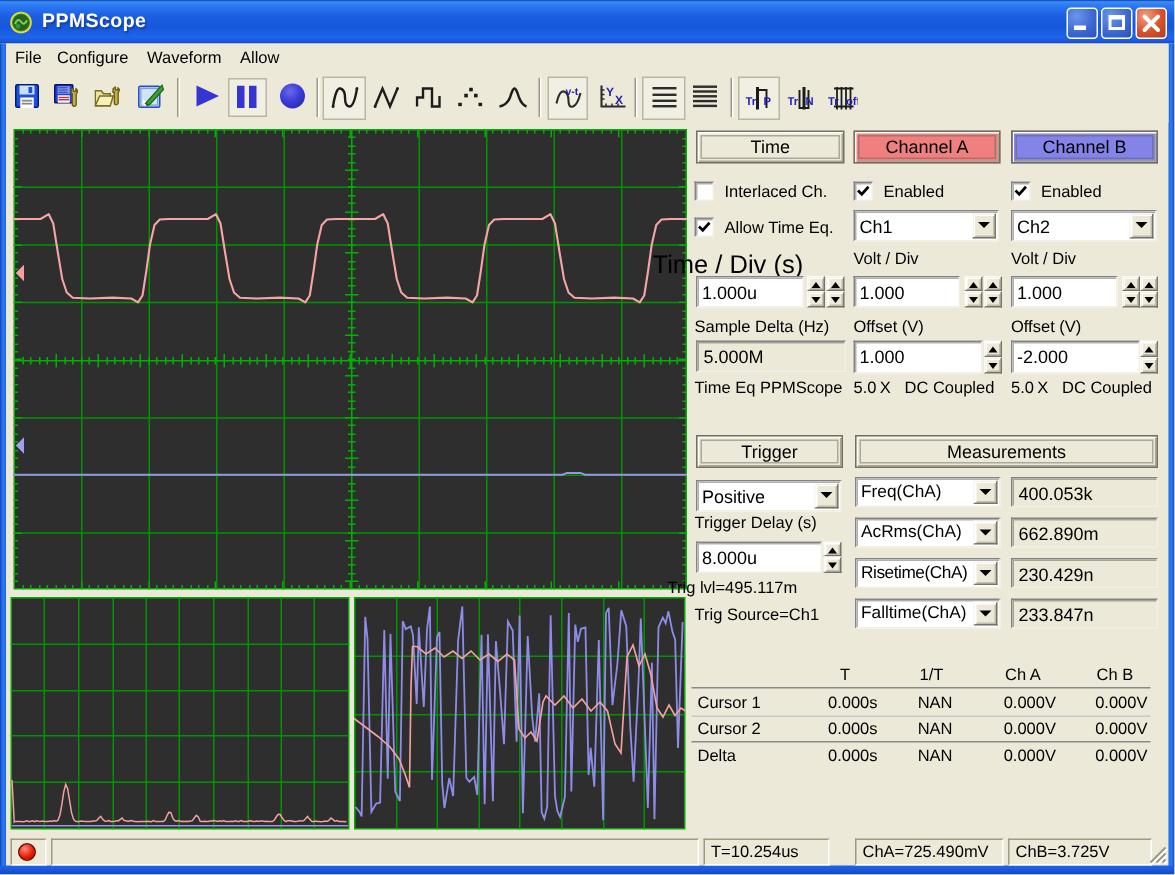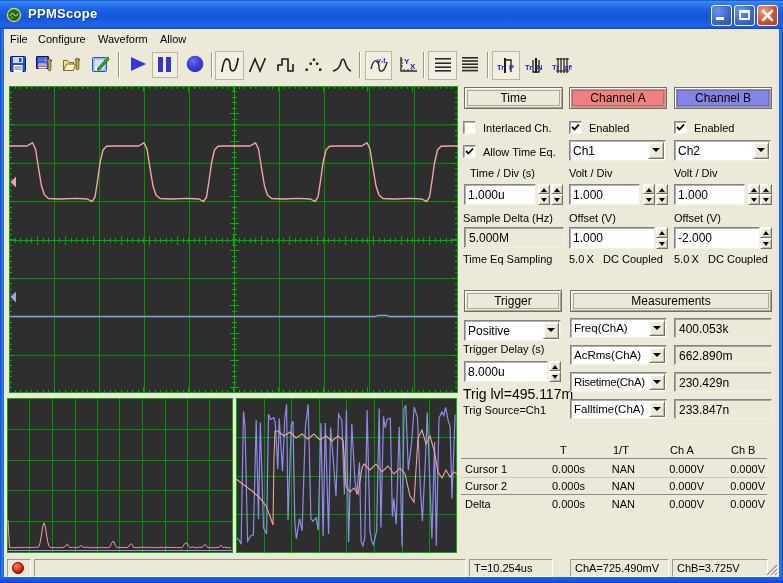--- a/index.html
+++ b/index.html
@@ -253,21 +253,21 @@
           <path d="M2,5 L4.5,7.5 L9,2.5" stroke="#000" stroke-width="1.8" fill="none"></path>
         </svg>
       </div>
       <span class="abs lbl" style="left:483px;top:146px;font-size:11px">Allow Time Eq.</span>
       <div class="abs fld" style="left:569px;top:140px;width:97px;height:21px">Ch1</div>
       <div class="abs ddbtn" style="left:648px;top:142px;width:16px;height:17px"></div>
       <div class="abs tri-dn" style="left:652px;top:148px"></div>
       <div class="abs fld" style="left:674px;top:140px;width:97px;height:21px">Ch2</div>
       <div class="abs ddbtn" style="left:753px;top:142px;width:16px;height:17px"></div>
       <div class="abs tri-dn" style="left:757px;top:148px"></div>
-      <span class="abs lbl" style="left:470px;top:167px;font-size:11px">Time / Div (s)</span>
+      <span class="abs lbl" style="left:435px;top:167px;font-size:17px">Time / Div (s)</span>
       <span class="abs lbl" style="left:569px;top:167px;font-size:11px">Volt / Div</span>
       <span class="abs lbl" style="left:674px;top:167px;font-size:11px">Volt / Div</span>
       <div class="abs fld" style="left:464px;top:184px;width:72px;height:21px">1.000u</div>
       <div class="abs spin" style="left:538px;top:184px;width:12px;height:10px"></div>
       <div class="abs spin" style="left:538px;top:194px;width:12px;height:11px"></div>
       <div class="abs tri-up" style="left:541px;top:188px"></div>
       <div class="abs tri-dn2" style="left:541px;top:198px"></div>
       <div class="abs spin" style="left:551px;top:184px;width:12px;height:10px"></div>
       <div class="abs spin" style="left:551px;top:194px;width:12px;height:11px"></div>
       <div class="abs tri-up" style="left:554px;top:188px"></div>
@@ -297,35 +297,35 @@
       <div class="abs fld" style="left:569px;top:227px;width:86px;height:22px">1.000</div>
       <div class="abs spin" style="left:656px;top:227px;width:12px;height:11px"></div>
       <div class="abs spin" style="left:656px;top:238px;width:12px;height:11px"></div>
       <div class="abs tri-up" style="left:659px;top:231px"></div>
       <div class="abs tri-dn2" style="left:659px;top:242px"></div>
       <div class="abs fld" style="left:674px;top:227px;width:86px;height:22px">-2.000</div>
       <div class="abs spin" style="left:760px;top:227px;width:12px;height:11px"></div>
       <div class="abs spin" style="left:760px;top:238px;width:12px;height:11px"></div>
       <div class="abs tri-up" style="left:763px;top:231px"></div>
       <div class="abs tri-dn2" style="left:763px;top:242px"></div>
-      <span class="abs lbl" style="left:463px;top:253px;font-size:11px">Time Eq Sampling</span>
+      <span class="abs lbl" style="left:463px;top:253px;font-size:11px">Time Eq PPMScope</span>
       <span class="abs lbl" style="left:569px;top:253px;font-size:11px">5.0 X&nbsp;&nbsp; DC Coupled</span>
       <span class="abs lbl" style="left:674px;top:253px;font-size:11px">5.0 X&nbsp;&nbsp; DC Coupled</span>
       <div class="abs hbtn" style="left:464px;top:290px;width:98px;background:#ece9d8"><i></i>Trigger</div>
       <div class="abs hbtn" style="left:570px;top:290px;width:202px;background:#ece9d8"><i></i>Measurements</div>
       <div class="abs fld" style="left:464px;top:320px;width:97px;height:21px">Positive</div>
       <div class="abs ddbtn" style="left:543px;top:322px;width:16px;height:17px"></div>
       <div class="abs tri-dn" style="left:547px;top:328px"></div>
       <span class="abs lbl" style="left:463px;top:343px;font-size:11px">Trigger Delay (s)</span>
       <div class="abs fld" style="left:464px;top:361px;width:84px;height:21px">8.000u</div>
       <div class="abs spin" style="left:549px;top:361px;width:12px;height:10px"></div>
       <div class="abs spin" style="left:549px;top:371px;width:12px;height:11px"></div>
       <div class="abs tri-up" style="left:552px;top:365px"></div>
       <div class="abs tri-dn2" style="left:552px;top:375px"></div>
-      <span class="abs lbl" style="left:463px;top:386px;font-size:14px">Trig lvl=495.117m</span>
+      <span class="abs lbl" style="left:445px;top:386px;font-size:11px">Trig lvl=495.117m</span>
       <span class="abs lbl" style="left:463px;top:404px;font-size:11px">Trig Source=Ch1</span>
       <div class="abs fld" style="left:570px;top:318px;width:97px;height:20px;font-size:11.5px">Freq(ChA)</div>
       <div class="abs ddbtn" style="left:649px;top:320px;width:16px;height:16px"></div>
       <div class="abs tri-dn" style="left:653px;top:326px"></div>
       <div class="abs fldro" style="left:674px;top:318px;width:98px;height:20px">400.053k</div>
       <div class="abs fld" style="left:570px;top:345px;width:97px;height:20px;font-size:11.5px">AcRms(ChA)</div>
       <div class="abs ddbtn" style="left:649px;top:347px;width:16px;height:16px"></div>
       <div class="abs tri-dn" style="left:653px;top:353px"></div>
       <div class="abs fldro" style="left:674px;top:345px;width:98px;height:20px">662.890m</div>
       <div class="abs fld" style="left:570px;top:372px;width:97px;height:20px;font-size:11.5px;letter-spacing:-0.3px">Risetime(ChA)</div>

